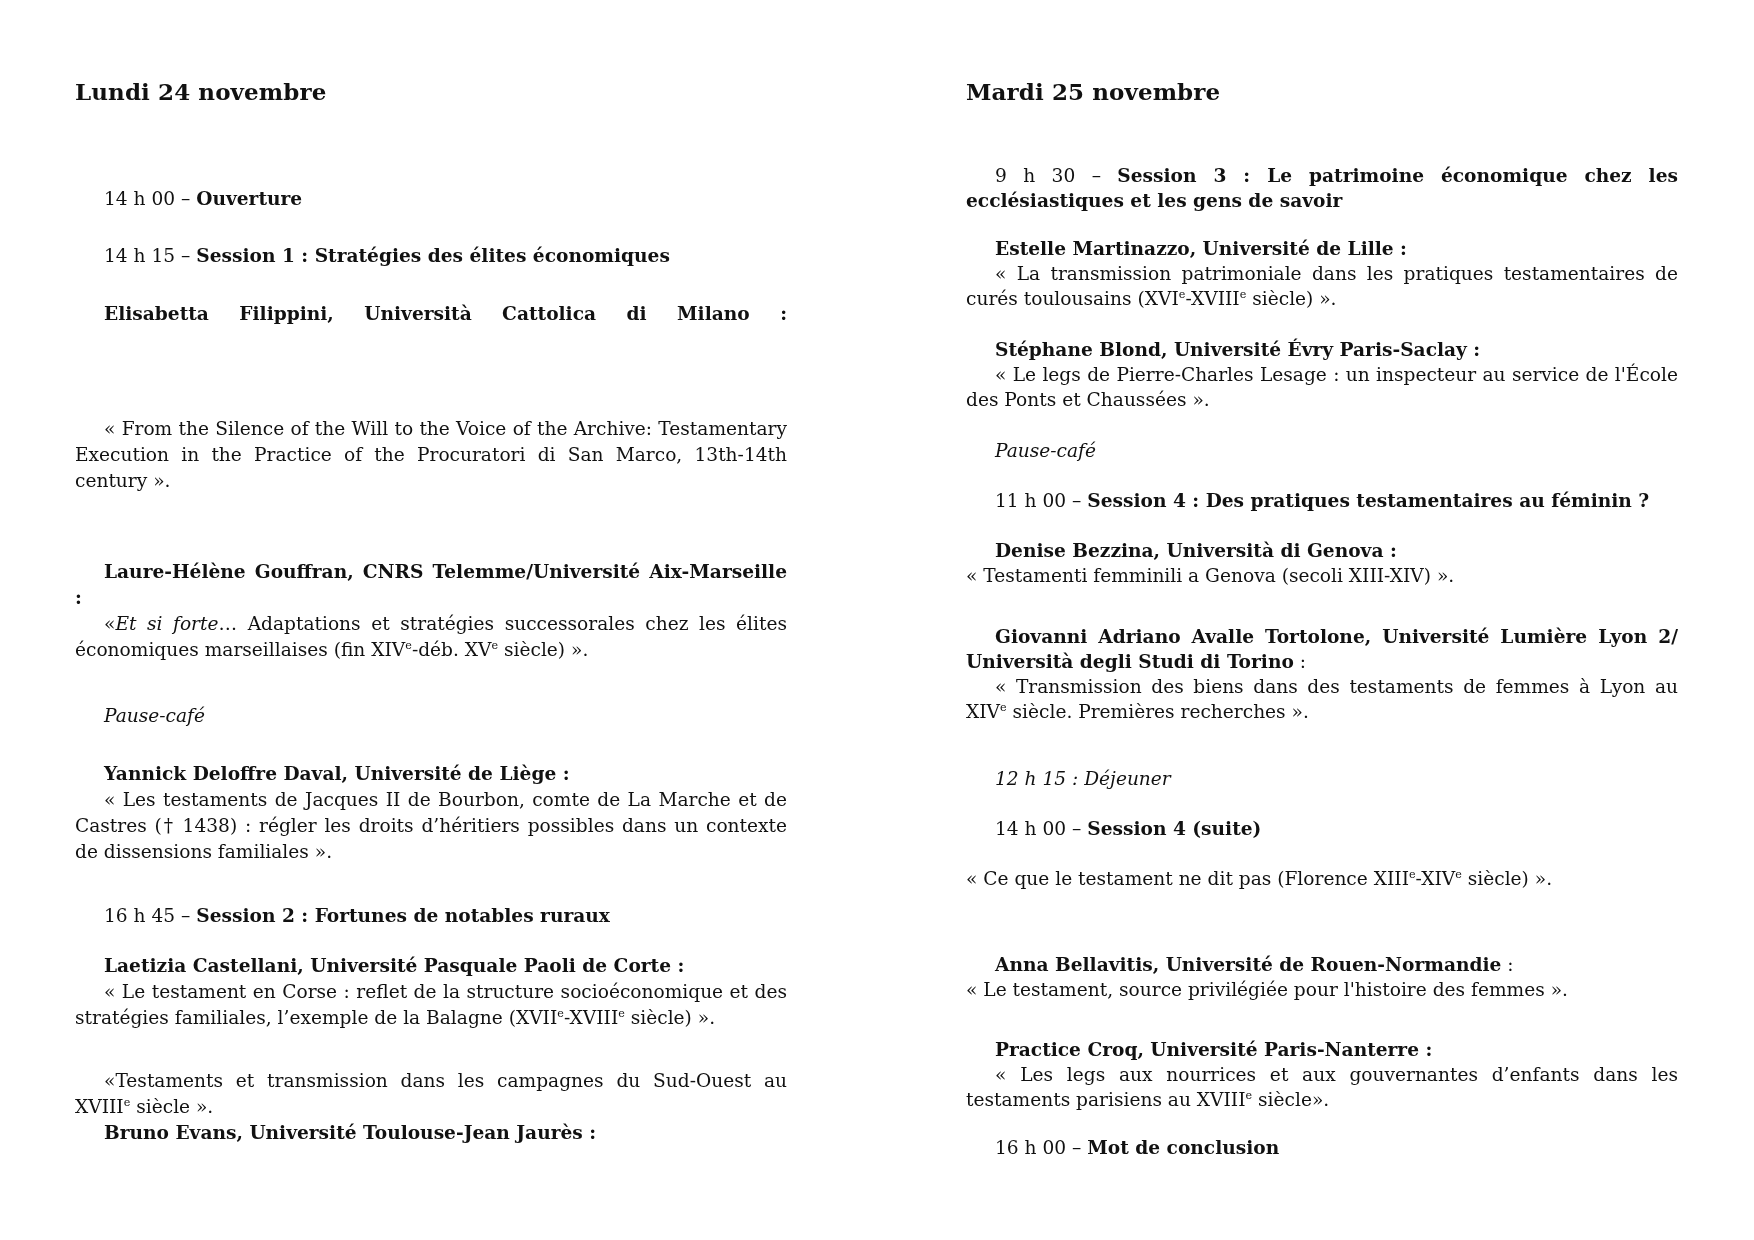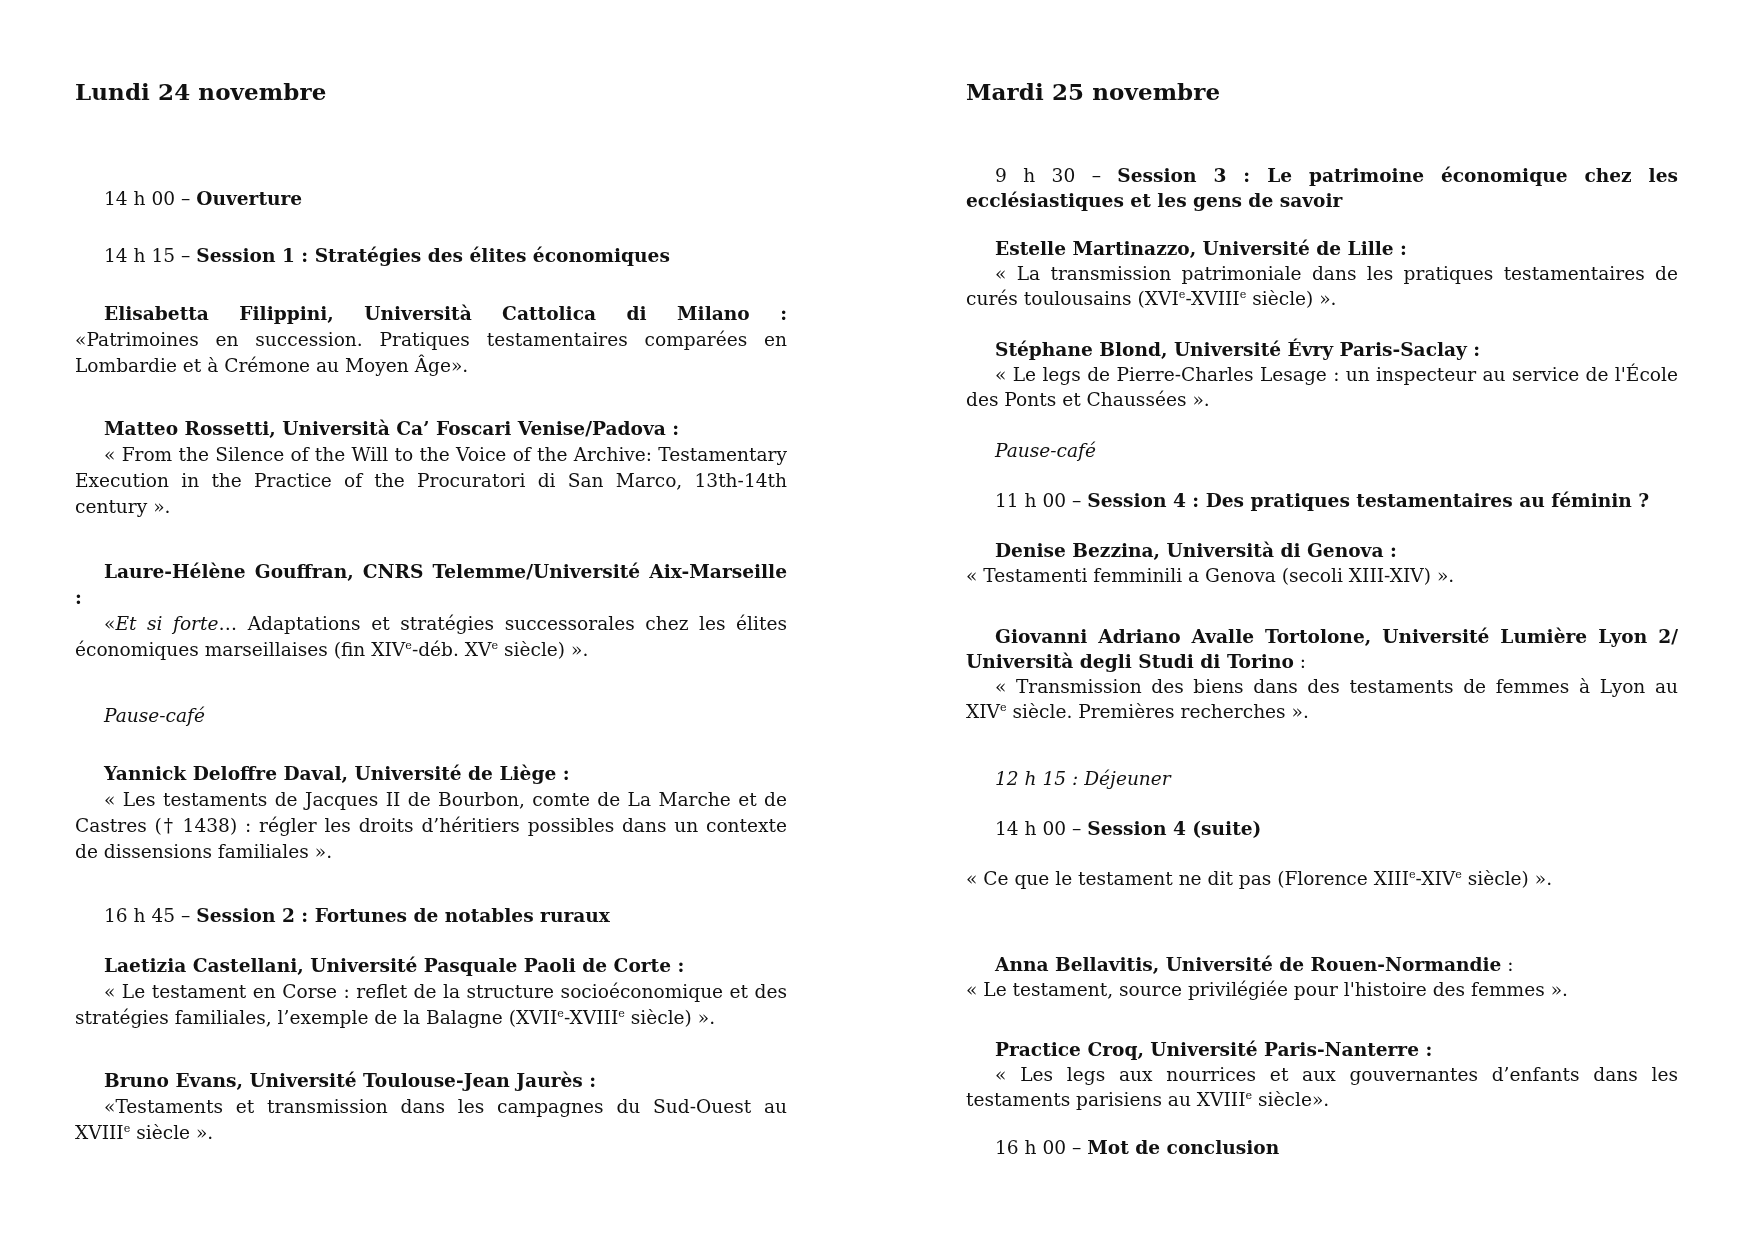--- a/index.html
+++ b/index.html
@@ -32,25 +32,23 @@
   <div class="blk ind" style="top:186px">
     <span>14 h 00 – </span><span class="b">Ouverture</span>
   </div>
 
   <div class="blk ind" style="top:243px">
     <span>14 h 15 – </span><span class="b">Session 1 : Stratégies des élites économiques</span>
   </div>
 
   <div class="blk" style="top:301px">
     <div class="ind b justify-last">Elisabetta Filippini, Università Cattolica di Milano :</div>
-    <div>«Patrimoines en succession. Pratiques testamentaires comparées en Lombardie et à Crémone au Moyen Âge».</div>
   </div>
 
   <div class="blk" style="top:416px">
-    <div class="ind b">Matteo Rossetti, Università Ca’ Foscari Venise/Padova :</div>
     <div class="ind">« From the Silence of the Will to the Voice of the Archive: Testamentary Execution in the Practice of the Procuratori di San Marco, 13th-14th century ».</div>
   </div>
 
   <div class="blk" style="top:559px">
     <div class="ind b">Laure-Hélène Gouffran, CNRS Telemme/Université Aix-Marseille :</div>
     <div class="ind"><span>«</span><span class="i">Et si forte</span><span>… Adaptations et stratégies successorales chez les élites économiques marseillaises (fin XIV</span><span class="sup">e</span><span>-déb. XV</span><span class="sup">e</span><span> siècle) ».</span></div>
   </div>
 
   <div class="blk ind i" style="top:703px">Pause-café</div>
 
@@ -62,22 +60,22 @@
   <div class="blk ind" style="top:903px">
     <span>16 h 45 – </span><span class="b">Session 2 : Fortunes de notables ruraux</span>
   </div>
 
   <div class="blk" style="top:953px">
     <div class="ind b">Laetizia Castellani, Université Pasquale Paoli de Corte :</div>
     <div class="ind"><span>« Le testament en Corse : reflet de la structure socioéconomique et des stratégies familiales, l’exemple de la Balagne (XVII</span><span class="sup">e</span><span>-XVIII</span><span class="sup">e</span><span> siècle) ».</span></div>
   </div>
 
   <div class="blk" style="top:1068px">
+    <div class="ind"><span>«Testaments et transmission dans les campagnes du Sud-Ouest au XVIII</span><span class="sup">e</span><span> siècle ».</span></div>
     <div class="ind b">Bruno Evans, Université Toulouse-Jean Jaurès :</div>
-    <div class="ind"><span>«Testaments et transmission dans les campagnes du Sud-Ouest au XVIII</span><span class="sup">e</span><span> siècle ».</span></div>
   </div>
 </div>
 
 <div class="col col-right">
   <div class="day-title">Mardi 25 novembre</div>
 
   <div class="blk ind" style="top:163px">
     <span>9 h 30 – </span><span class="b">Session 3 : Le patrimoine économique chez les ecclésiastiques et les gens de savoir</span>
   </div>
 

